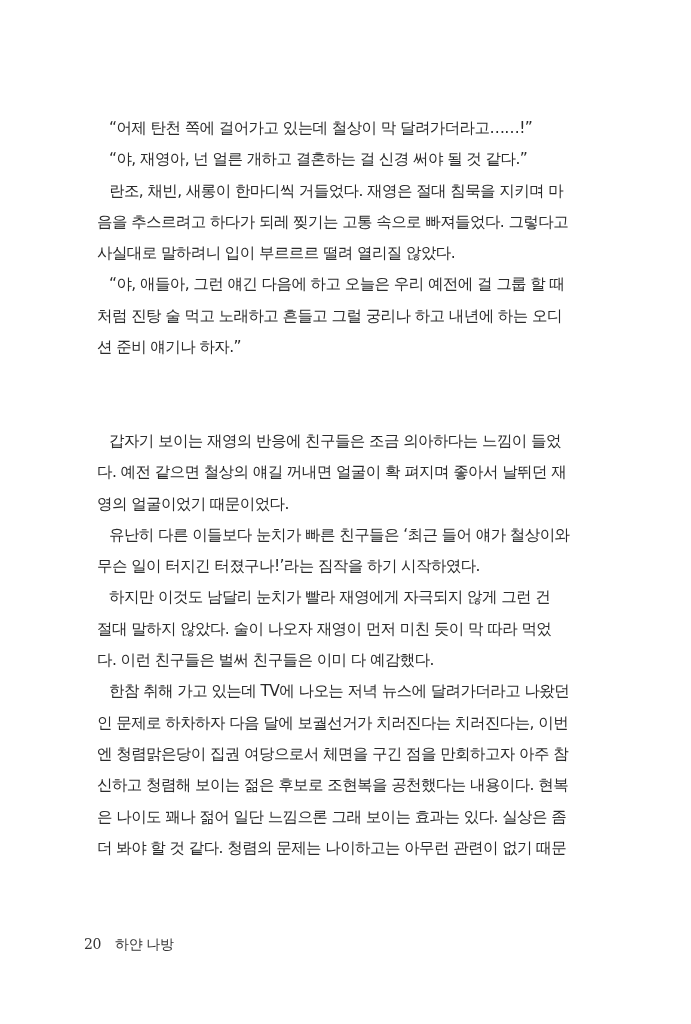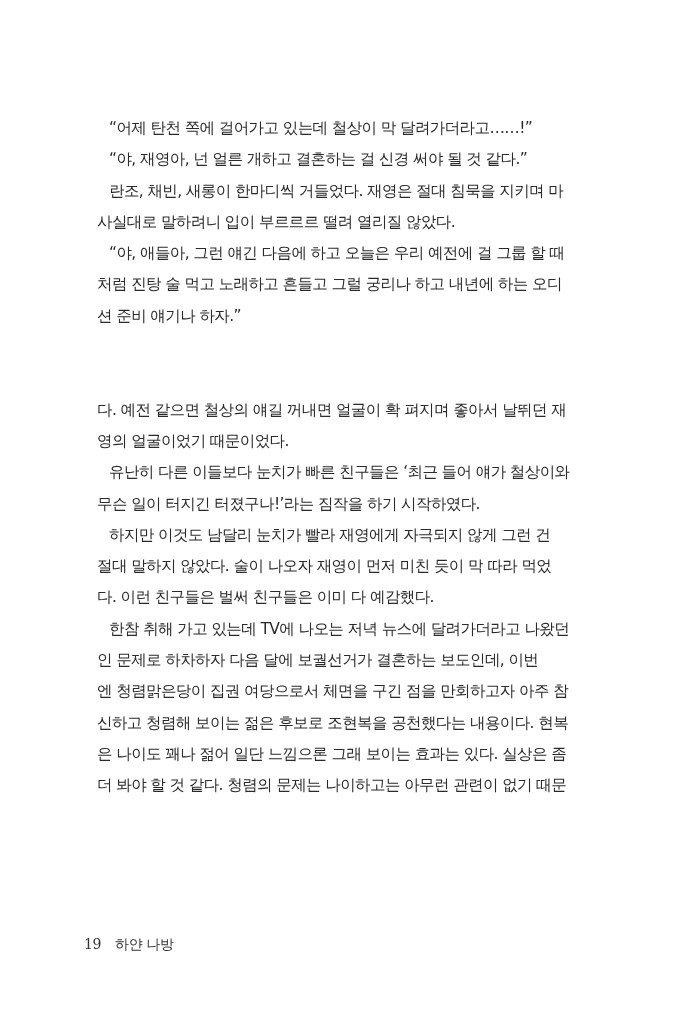--- a/index.html
+++ b/index.html
@@ -24,38 +24,40 @@
   .footer .page-num { font-family: "DejaVu Serif", serif; margin-right: 10px; }
 </style>
 </head>
 <body>
 
 <div class="page">
   <div class="text-block">
     <span class="line indent">“어제 탄천 쪽에 걸어가고 있는데 철상이 막 달려가더라고……!”</span>
     <span class="line indent">“야, 재영아, 넌 얼른 개하고 결혼하는 걸 신경 써야 될 것 같다.”</span>
     <span class="line indent">란조, 채빈, 새롱이 한마디씩 거들었다. 재영은 절대 침묵을 지키며 마</span>
+    <span class="line">음을 추스르려고 하다가 되레 찢기는 고통 속으로 빠져들었다. 그렇다고</span>
     <span class="line">사실대로 말하려니 입이 부르르르 떨려 열리질 않았다.</span>
     <span class="line indent">“야, 애들아, 그런 얘긴 다음에 하고 오늘은 우리 예전에 걸 그룹 할 때</span>
     <span class="line">처럼 진탕 술 먹고 노래하고 흔들고 그럴 궁리나 하고 내년에 하는 오디</span>
     <span class="line">션 준비 얘기나 하자.”</span>
     <span class="line blank"></span>
     <span class="line blank"></span>
+    <span class="line indent">갑자기 보이는 재영의 반응에 친구들은 조금 의아하다는 느낌이 들었</span>
     <span class="line">다. 예전 같으면 철상의 얘길 꺼내면 얼굴이 확 펴지며 좋아서 날뛰던 재</span>
     <span class="line">영의 얼굴이었기 때문이었다.</span>
     <span class="line indent">유난히 다른 이들보다 눈치가 빠른 친구들은 ‘최근 들어 얘가 철상이와</span>
     <span class="line">무슨 일이 터지긴 터졌구나!’라는 짐작을 하기 시작하였다.</span>
     <span class="line indent">하지만 이것도 남달리 눈치가 빨라 재영에게 자극되지 않게 그런 건</span>
     <span class="line">절대 말하지 않았다. 술이 나오자 재영이 먼저 미친 듯이 막 따라 먹었</span>
     <span class="line">다. 이런 친구들은 벌써 친구들은 이미 다 예감했다.</span>
     <span class="line indent">한참 취해 가고 있는데 TV에 나오는 저녁 뉴스에 달려가더라고 나왔던</span>
-    <span class="line">인 문제로 하차하자 다음 달에 보궐선거가 결혼하는 보도인데, 이번</span>
+    <span class="line">인 문제로 하차하자 다음 달에 보궐선거가 치러진다는 치러진다는, 이번</span>
     <span class="line">엔 청렴맑은당이 집권 여당으로서 체면을 구긴 점을 만회하고자 아주 참</span>
     <span class="line">신하고 청렴해 보이는 젊은 후보로 조현복을 공천했다는 내용이다. 현복</span>
     <span class="line">은 나이도 꽤나 젊어 일단 느낌으론 그래 보이는 효과는 있다. 실상은 좀</span>
     <span class="line">더 봐야 할 것 같다. 청렴의 문제는 나이하고는 아무런 관련이 없기 때문</span>
   </div>
 
   <div class="footer">
-    <span class="page-num">19</span>
+    <span class="page-num">20</span>
     <span class="book-title">하얀 나방</span>
   </div>
 </div>
 
 </body></html>

